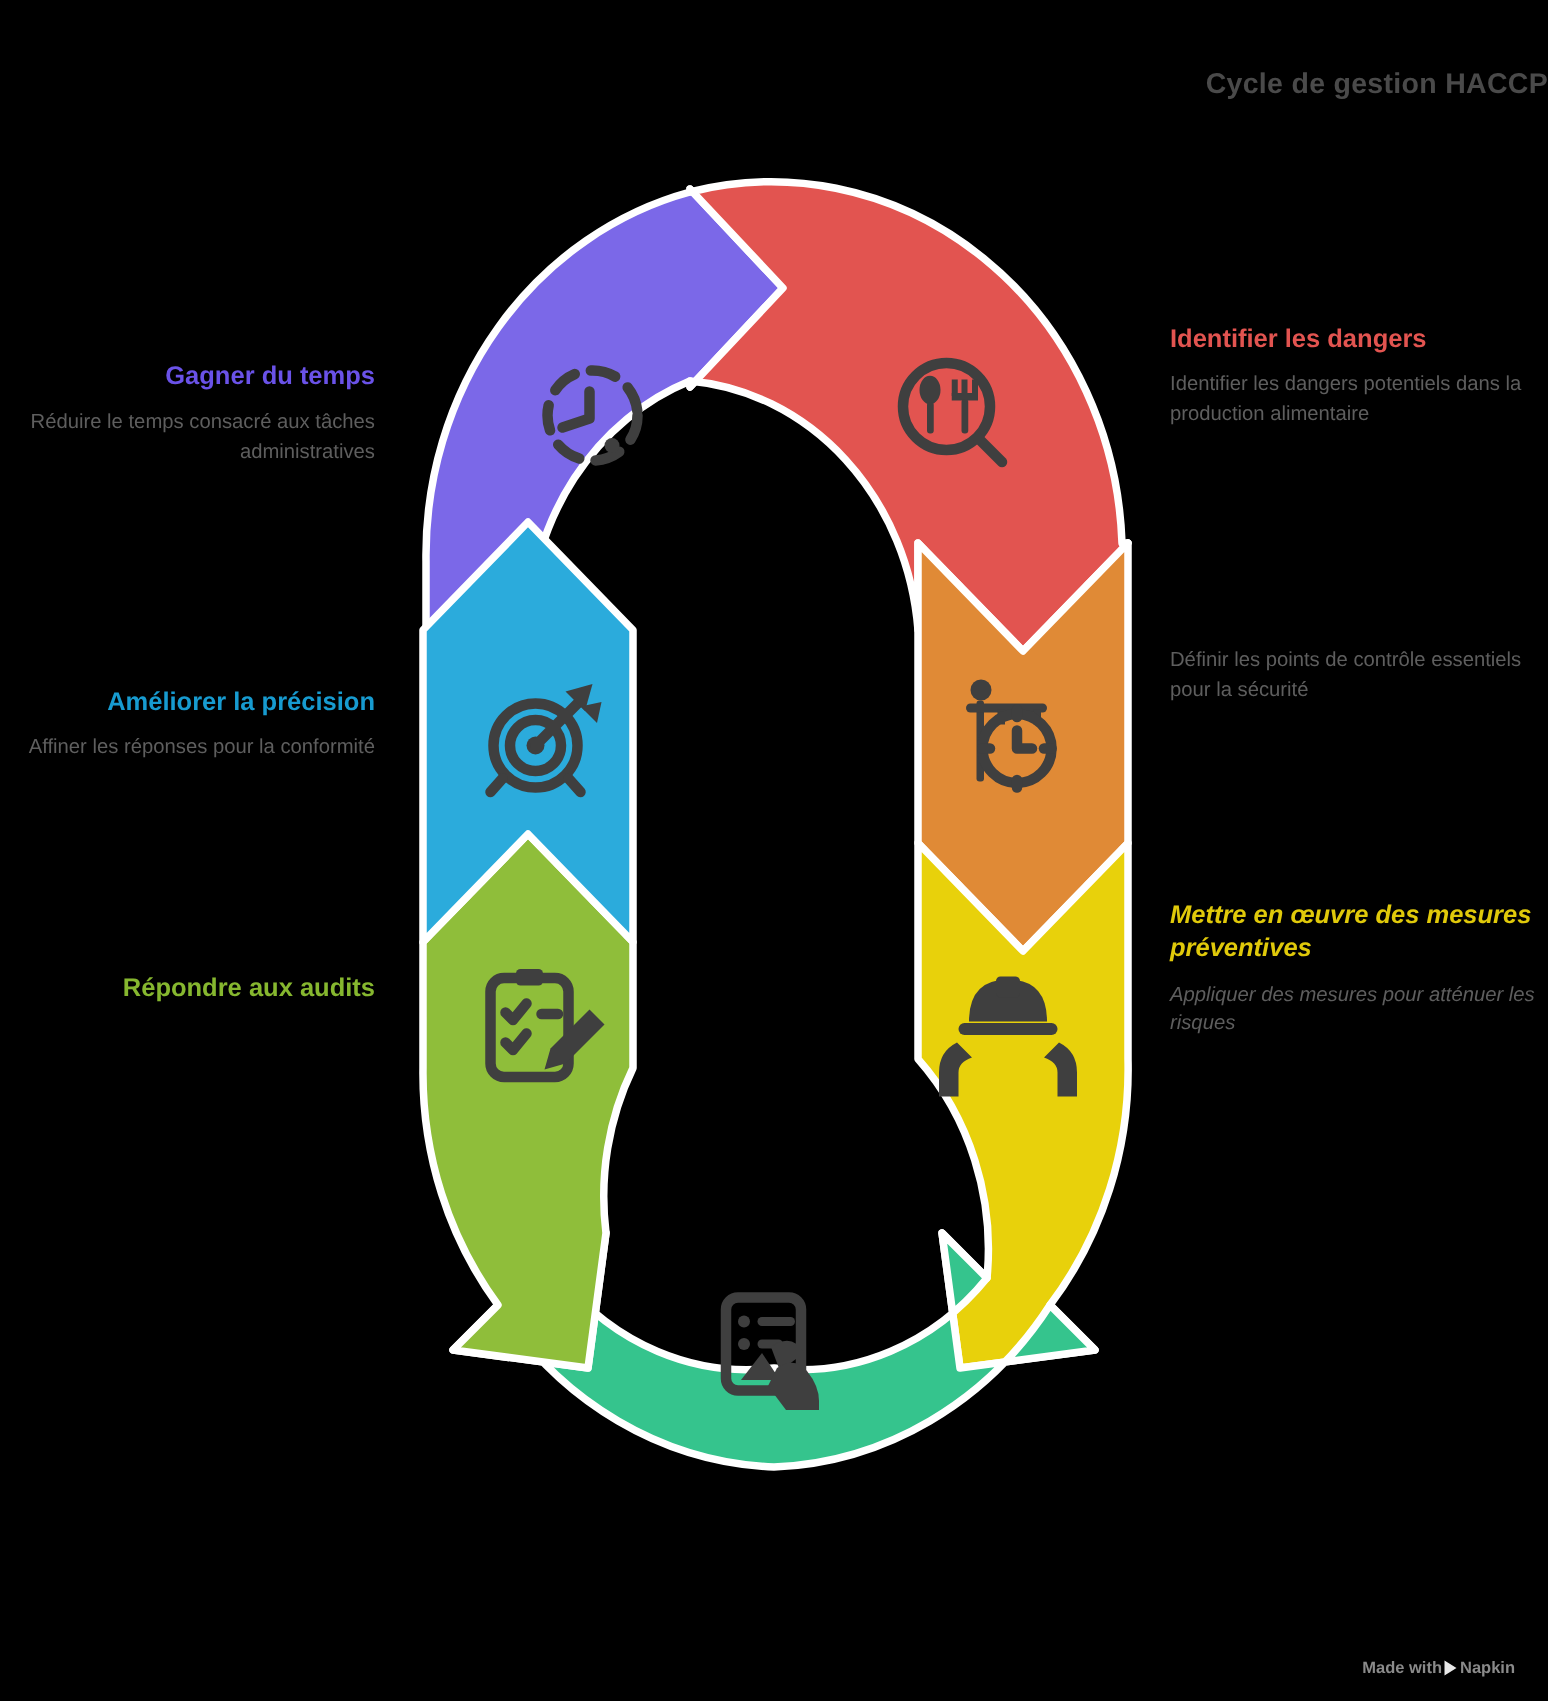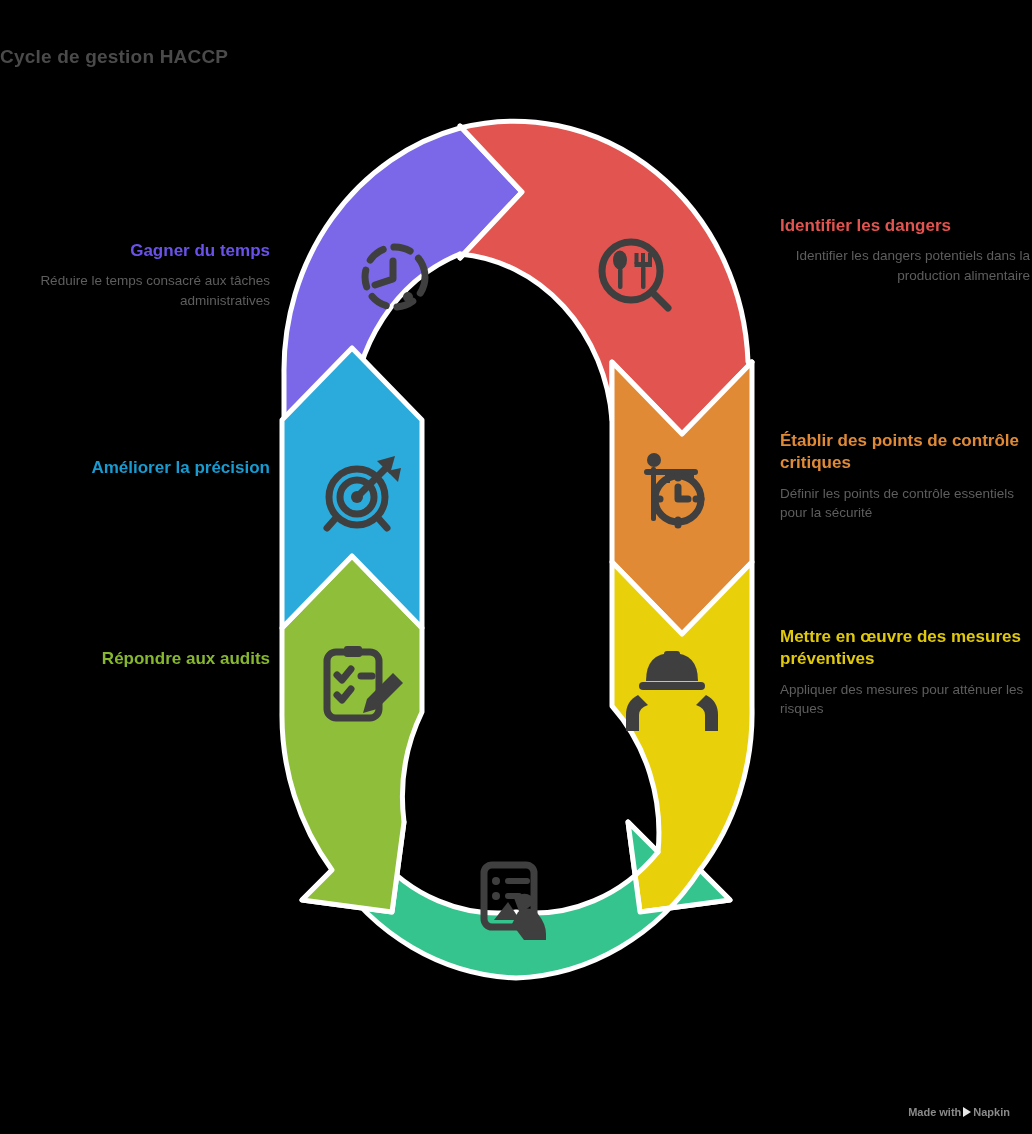--- a/index.html
+++ b/index.html
@@ -2,39 +2,39 @@
 <html><head>
 <meta charset="utf-8">
 <style>
   html,body{margin:0;padding:0;background:#000;}
   body{
     width:1032px;height:1134px;position:relative;overflow:hidden;
     font-family:"Liberation Sans", sans-serif;
     -webkit-font-smoothing:antialiased;
   }
   #title{
-    position:absolute;left:0;top:46px;width:1032px;text-align:left;
+    position:absolute;left:0;top:46px;width:1032px;text-align:right;
     color:#4a4a4a;font-size:19px;font-weight:bold;letter-spacing:.2px;
   }
   #ring{position:absolute;left:0;top:0;width:1032px;height:1134px;}
 
   .label{position:absolute;width:250px;}
   .label .head{font-size:17px;font-weight:bold;line-height:1.32;margin:0 0 9px 0;}
   .label .body{font-size:13.5px;line-height:1.45;color:#5e5e5e;margin:0;}
 
   .label.right{left:780px;text-align:left;}
   .label.right .body{text-align:left;}
-  .label.left{left:0px;text-align:right;padding-left:20px;}
+  .label.left{left:0px;text-align:right;}
   .label.left .body{text-align:right;}
   .label.center{left:391px;width:250px;text-align:center;}
   .label.center .body{text-align:center;}
 
   #lbl-hazards{top:215px;}
   #lbl-ccp{top:430px;}
-  #lbl-preventive{top:626px;}
+  #lbl-preventive{top:599px;font-style:italic;}
   #lbl-document{top:989px;}
   #lbl-audits{top:648px;}
   #lbl-precision{top:457px;}
   #lbl-time{top:240px;}
 
   #footer{
     position:absolute;right:22px;bottom:16px;display:flex;align-items:center;gap:0;
     color:#8a8a8a;font-size:11px;font-weight:bold;
   }
   #footer .play{display:inline-block;width:12px;height:12px;}
@@ -201,42 +201,42 @@
     <line class="ic" x1="22" y1="22" x2="30" y2="31"></line>
     <line class="ic" x1="0" y1="0" x2="28" y2="-28"></line>
     <path class="icf" d="M 20,-36 l 18,-5 l -5,18 Z"></path>
     <path class="icf" d="M 30,-26 l 14,-3 l -3,14 Z"></path>
   </g>
 
 </svg>
 
 <div class="label right" id="lbl-hazards">
   <p class="head" style="color:#E25450">Identifier les dangers</p>
-  <p class="body" style="text-align:right">Identifier les dangers potentiels dans la production alimentaire</p>
+  <p class="body" style="text-align:left">Identifier les dangers potentiels dans la production alimentaire</p>
 </div>
 
 <div class="label right" id="lbl-ccp">
-  <p class="head" style="color:#E08A36">Établir des points de contrôle critiques</p>
   <p class="body">Définir les points de contrôle essentiels pour la sécurité</p>
 </div>
 
 <div class="label right" id="lbl-preventive">
   <p class="head" style="color:#E0C90A">Mettre en œuvre des mesures préventives</p>
   <p class="body">Appliquer des mesures pour atténuer les risques</p>
 </div>
 
 <div class="label center" id="lbl-document">
 </div>
 
 <div class="label left" id="lbl-audits">
   <p class="head" style="color:#86B72F">Répondre aux audits</p>
 </div>
 
 <div class="label left" id="lbl-precision">
   <p class="head" style="color:#179BD0">Améliorer la précision</p>
+  <p class="body">Affiner les réponses pour la conformité</p>
 </div>
 
 <div class="label left" id="lbl-time">
   <p class="head" style="color:#6A52E8">Gagner du temps</p>
   <p class="body">Réduire le temps consacré aux tâches administratives</p>
 </div>
 
 <div id="footer">
   <span>Made with</span>
   <span class="play">

